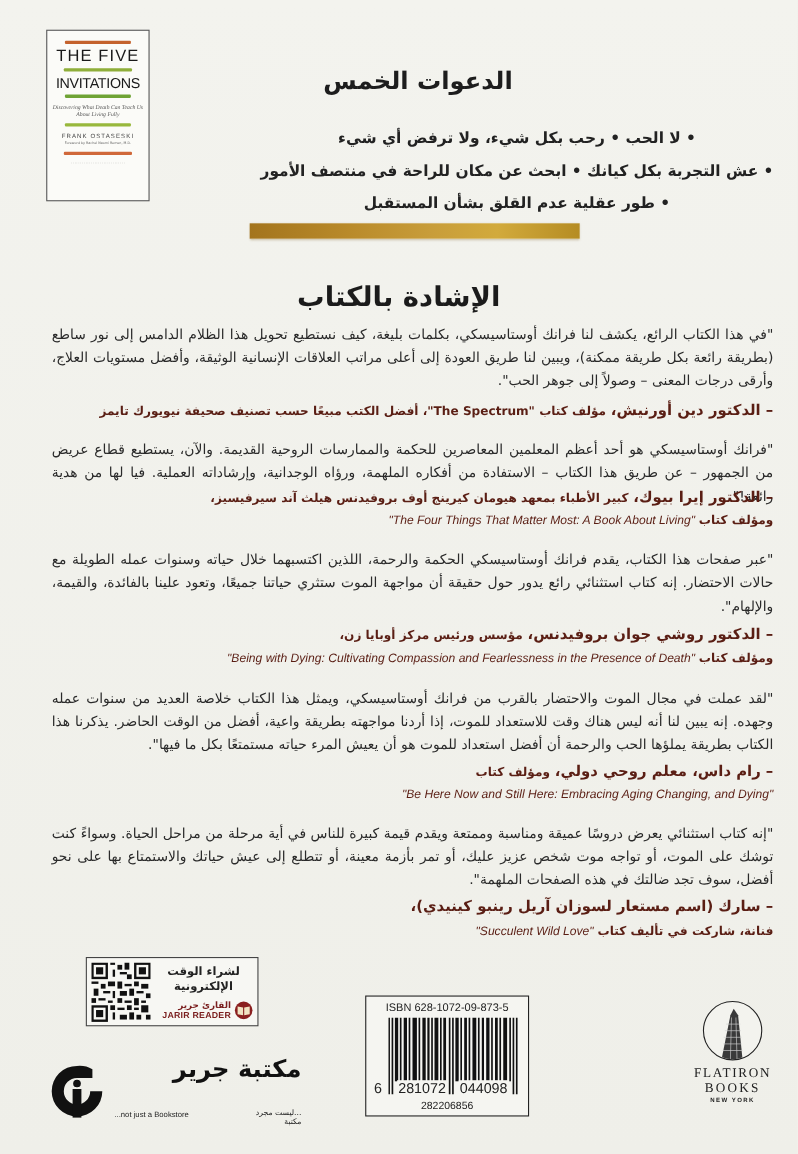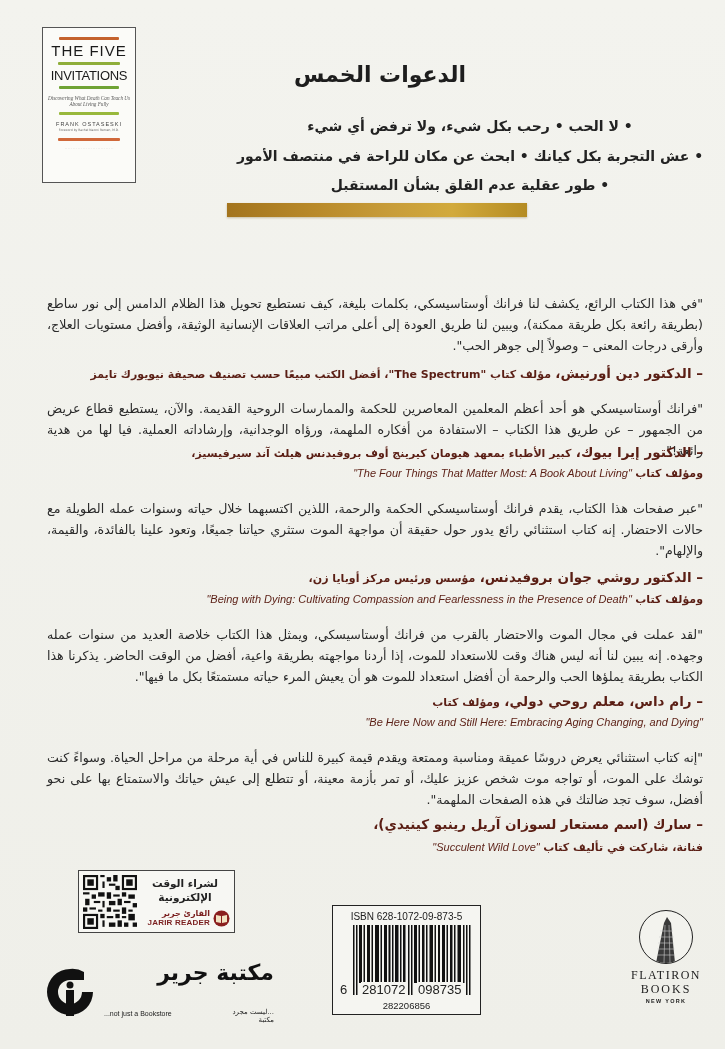--- a/index.html
+++ b/index.html
@@ -121,20 +121,21 @@
     <div class="stripe" style="width:62px;background:#d0683a;margin-top:6px"></div>
     <div class="blurb">· · · · · · · · · · · · · · · · · · · · · · · · · · · · · ·</div>
   </div>
 
   <div class="five-title rtl">الدعوات الخمس</div>
   <div class="inv-line rtl" style="top:118px">• لا الحب • رحب بكل شيء، ولا ترفض أي شيء</div>
   <div class="inv-line rtl" style="top:148px">• عش التجربة بكل كيانك • ابحث عن مكان للراحة في منتصف الأمور</div>
   <div class="inv-line rtl" style="top:177px">• طور عقلية عدم القلق بشأن المستقبل</div>
   <div class="gold-bar"></div>
 
+  <div class="praise-title rtl">الإشادة بالكتاب</div>
 
   <div class="quote" style="top:293px">"في هذا الكتاب الرائع، يكشف لنا فرانك أوستاسيسكي، بكلمات بليغة، كيف نستطيع تحويل هذا الظلام الدامس إلى نور ساطع (بطريقة رائعة بكل طريقة ممكنة)، ويبين لنا طريق العودة إلى أعلى مراتب العلاقات الإنسانية الوثيقة، وأفضل مستويات العلاج، وأرقى درجات المعنى – وصولاً إلى جوهر الحب".</div>
   <div class="attr" style="top:364px">
     <span class="name">– الدكتور دين أورنيش،</span>
     <span class="role">مؤلف كتاب "The Spectrum"، أفضل الكتب مبيعًا حسب تصنيف صحيفة نيويورك تايمز</span>
   </div>
 
   <div class="quote" style="top:398px">"فرانك أوستاسيسكي هو أحد أعظم المعلمين المعاصرين للحكمة والممارسات الروحية القديمة. والآن، يستطيع قطاع عريض من الجمهور – عن طريق هذا الكتاب – الاستفادة من أفكاره الملهمة، ورؤاه الوجدانية، وإرشاداته العملية. فيا لها من هدية رائعة!".</div>
   <div class="attr" style="top:443px">
     <span class="name">– الدكتور إيرا بيوك،</span>
@@ -286,21 +287,21 @@
           <rect x="101" y="0" width="1.5" height="58"></rect>
           <rect x="104.5" y="0" width="3.5" height="58"></rect>
         <rect x="110" y="0" width="1.5" height="58"></rect>
         <rect x="113" y="0" width="1.5" height="70"></rect>
           <rect x="116" y="0" width="1.5" height="70"></rect>
       </g>
     </svg>
     <div class="digits">
       <span style="left:0">6</span>
       <span style="left:22px">281072</span>
-      <span style="left:78px">098735</span>
+      <span style="left:78px">044098</span>
     </div>
     <div class="code2">282206856</div>
   </div>
 
   <div class="flatiron">
     <div class="circle">
       <svg width="54" height="54" viewBox="0 0 54 54">
         <path d="M27 6 L31 12 L35 52 L16 52 L24 12 Z" fill="#3a3a3a"></path>
         <g stroke="#cfcfcf" stroke-width="0.6">
           <line x1="20" y1="20" x2="33" y2="20"></line>

